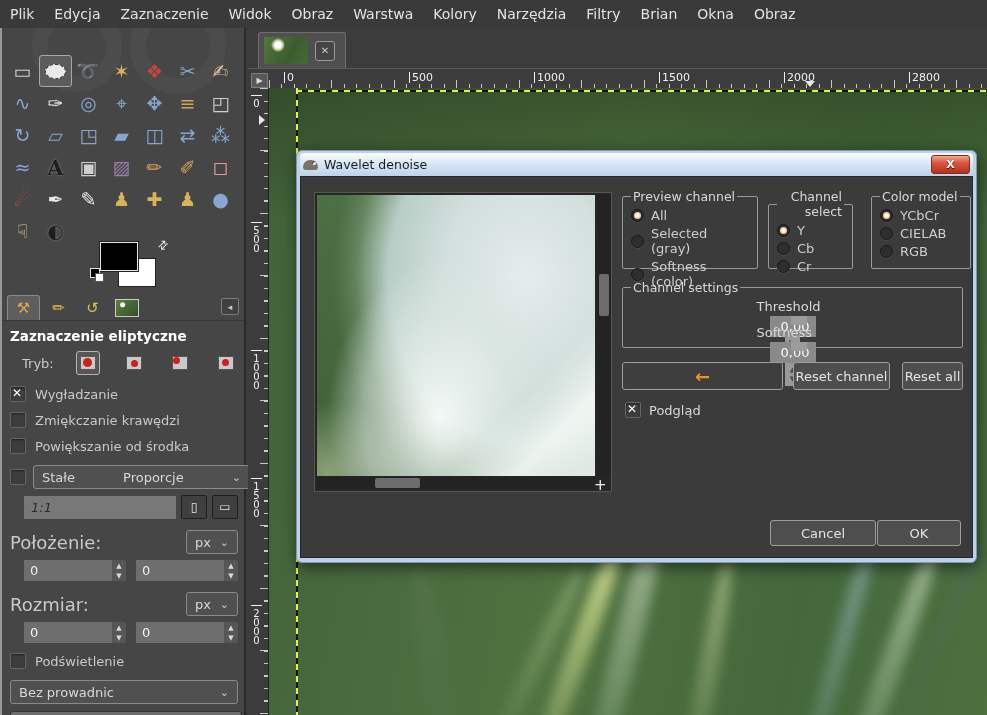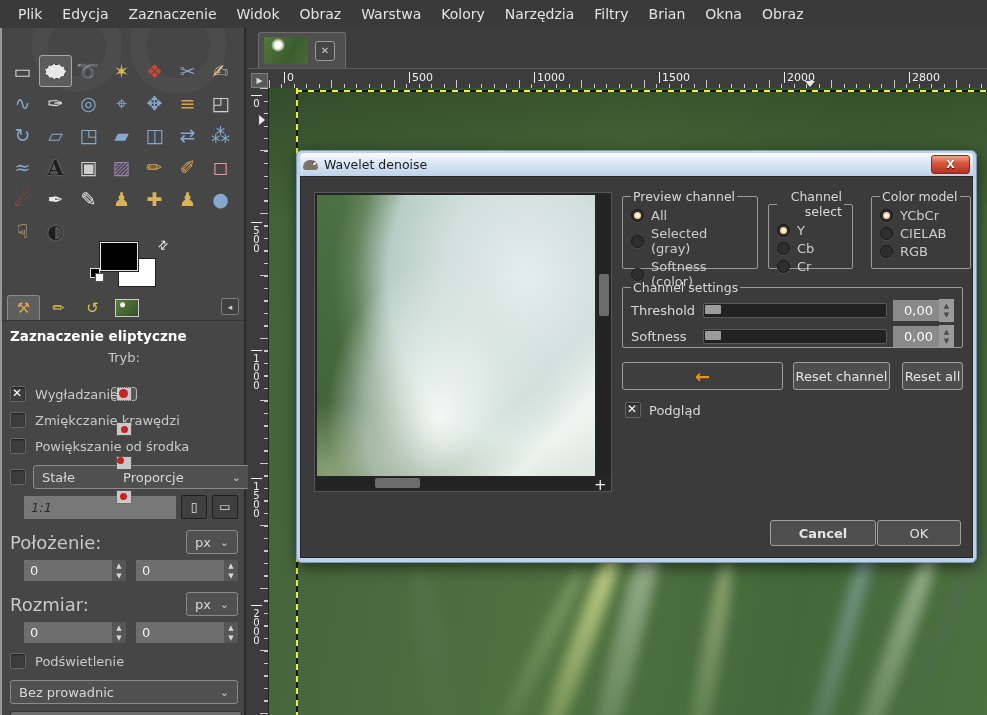--- a/index.html
+++ b/index.html
@@ -1,21 +1,21 @@
 <!DOCTYPE html>
 <html><head>
 <meta charset="utf-8">
 <style>
   html,body{margin:0;padding:0;}
   body{width:987px;height:715px;position:relative;overflow:hidden;
        background:#3b3b3b;font-family:"DejaVu Sans","Liberation Sans",sans-serif;
        -webkit-font-smoothing:antialiased;}
   
   .menubar{position:absolute;left:0;top:0;right:0;height:28px;background:#3a3a3a;
-           border-bottom:1px solid #2e2e2e;display:flex;align-items:center;padding-left:8px;}
+           border-bottom:1px solid #2e2e2e;display:flex;align-items:center;padding-left:0;}
   .menu-item{color:#e3e3e3;font-size:14px;padding:4px 10px;cursor:default;white-space:nowrap;}
   
   .left-panel{position:absolute;left:0;top:28px;width:246px;bottom:0;background:#464646;
               border-left:2px solid #9a9a9a;border-right:2px solid #2a2a2a;box-sizing:border-box;}
   .toolbox{position:absolute;left:0;top:0;right:0;height:266px;overflow:hidden;}
   .wilber-ghost{position:absolute;left:30px;top:-26px;width:58px;height:58px;border:16px solid #505050;
                 border-radius:50%;opacity:.6;}
   .wilber-ghost2{position:absolute;left:128px;top:-30px;width:64px;height:64px;border:16px solid #505050;
                 border-radius:50%;opacity:.6;}
   .tool-grid{position:absolute;left:4px;top:27px;width:238px;display:flex;flex-wrap:wrap;}
@@ -41,21 +41,21 @@
   .dock-tab{width:31px;height:24px;display:flex;align-items:center;justify-content:center;
             font-size:15px;color:#d8c24a;}
   .dock-tab.active{background:#5e5e5e;border:1px solid #8a8a8a;border-bottom:none;border-radius:3px 3px 0 0;color:#d9a451;}
   .dock-tab .thumb-mini{width:22px;height:16px;border:1px solid #ccc;
       background:radial-gradient(circle at 30% 30%,#fff 0 2px,transparent 3px),linear-gradient(135deg,#5a8040,#33502a);}
   .collapse-btn{position:absolute;right:5px;top:4px;width:16px;height:15px;background:#404040;border:1px solid #7d7d7d;
                 border-radius:2px;color:#ccc;font-size:9px;display:flex;align-items:center;justify-content:center;}
   
   .tool-options{position:absolute;left:0;top:294px;right:0;bottom:0;padding:4px 6px;box-sizing:border-box;color:#c9c9c9;}
   .to-title{font-weight:bold;color:#fff;font-size:13.5px;margin:2px 0 6px 2px;}
-  .mode-row{display:flex;align-items:center;gap:22px;margin-left:2px;height:26px;flex-direction:column;}
+  .mode-row{display:flex;align-items:center;gap:22px;margin-left:14px;height:26px;}
   .mode-label{font-size:13px;}
   .mode-btn{width:26px;height:24px;display:flex;align-items:center;justify-content:center;box-sizing:border-box;}
   .mode-btn.active{background:#565656;border:1px solid #b5b5b5;border-radius:3px;}
   .mode-ico{width:14px;height:12px;background:#c9c9c9;outline:1px dotted #5e5e5e;position:relative;}
   .mode-ico i{position:absolute;width:9px;height:9px;border-radius:50%;background:#cc1f1f;left:2px;top:1px;}
   .mode-btn.m-add .mode-ico i{left:4px;top:3px;width:7px;height:7px;}
   .mode-btn.m-sub .mode-ico i{left:0;top:0;width:7px;height:7px;}
   .mode-btn.m-int .mode-ico i{left:3px;top:2px;width:7px;height:7px;}
   .check-row{display:flex;align-items:center;gap:9px;margin:10px 2px 0 2px;font-size:13px;}
   .checkbox{width:14px;height:14px;background:#3d3d3d;border:1px solid #666;border-radius:2px;
@@ -172,37 +172,37 @@
   .fs1{left:321px;top:12px;width:136px;height:80px;}
   .fs2{left:467px;top:12px;width:85px;height:80px;text-align:right;}
   .fs3{left:570px;top:12px;width:100px;height:80px;}
   .radio-row{display:flex;align-items:center;gap:7px;margin:3px 0;font-size:13px;color:#cdcdcd;}
   .radio{width:13px;height:13px;border-radius:50%;background:#2e2e2e;border:1px solid #171717;flex:none;
          box-shadow:0 1px 0 rgba(255,255,255,.08);box-sizing:border-box;}
   .radio.sel{position:relative;}
   .radio.sel::after{content:"";position:absolute;left:2px;top:2px;width:7px;height:7px;border-radius:50%;
                     background:radial-gradient(#fff 15%,#e7a345);}
   .fs-cs{left:321px;top:103px;width:341px;height:68px;}
-  .cs-row{display:flex;align-items:center;margin:3px 0;height:23px;}
+  .cs-row{display:flex;align-items:center;margin:3px 0;height:23px;flex-direction:column;}
   .cs-label{width:72px;font-size:13px;color:#d8d8d8;flex:none;}
   .slider{flex:1;height:13px;background:#222;border:1px solid #5a5a5a;border-radius:2px;position:relative;margin-right:6px;}
   .slider-thumb{position:absolute;left:1px;top:1px;width:16px;height:9px;background:#9c9c9c;border-radius:1px;}
   .spinval{width:34px;height:21px;background:#8a8a8a;color:#fafafa;font-size:13px;display:flex;
            align-items:center;justify-content:flex-end;padding:0 6px;flex:none;}
   .spin-ud{width:15px;height:23px;background:#9a9a9a;display:flex;flex-direction:column;align-items:center;
            justify-content:center;gap:1px;color:#4a4a4a;font-size:7px;flex:none;}
   .dlg-btn{position:absolute;background:#4e4e4e;border:1px solid #9e9e9e;border-radius:3px;color:#e4e4e4;
            font-size:13px;display:flex;align-items:center;justify-content:center;box-sizing:border-box;}
   .arrow-btn{left:321px;top:185px;width:161px;height:28px;background:#3e3e3e;color:#e8941e;
              font-size:18px;font-weight:bold;}
   .reset-channel{left:492px;top:185px;width:97px;height:28px;}
   .reset-all{left:601px;top:185px;width:61px;height:28px;}
   .preview-check{position:absolute;left:324px;top:225px;display:flex;align-items:center;gap:8px;
                  font-size:13px;color:#d8d8d8;}
-  .cancel-btn{left:469px;top:343px;width:106px;height:26px;font-weight:bold;}
+  .cancel-btn{left:469px;top:343px;width:106px;height:26px;}
   .ok-btn{left:576px;top:343px;width:84px;height:26px;}
 </style>
 </head>
 <body>
 
 <div class="menubar">
   <span class="menu-item">Plik</span>
   <span class="menu-item">Edycja</span>
   <span class="menu-item">Zaznaczenie</span>
   <span class="menu-item">Widok</span>

